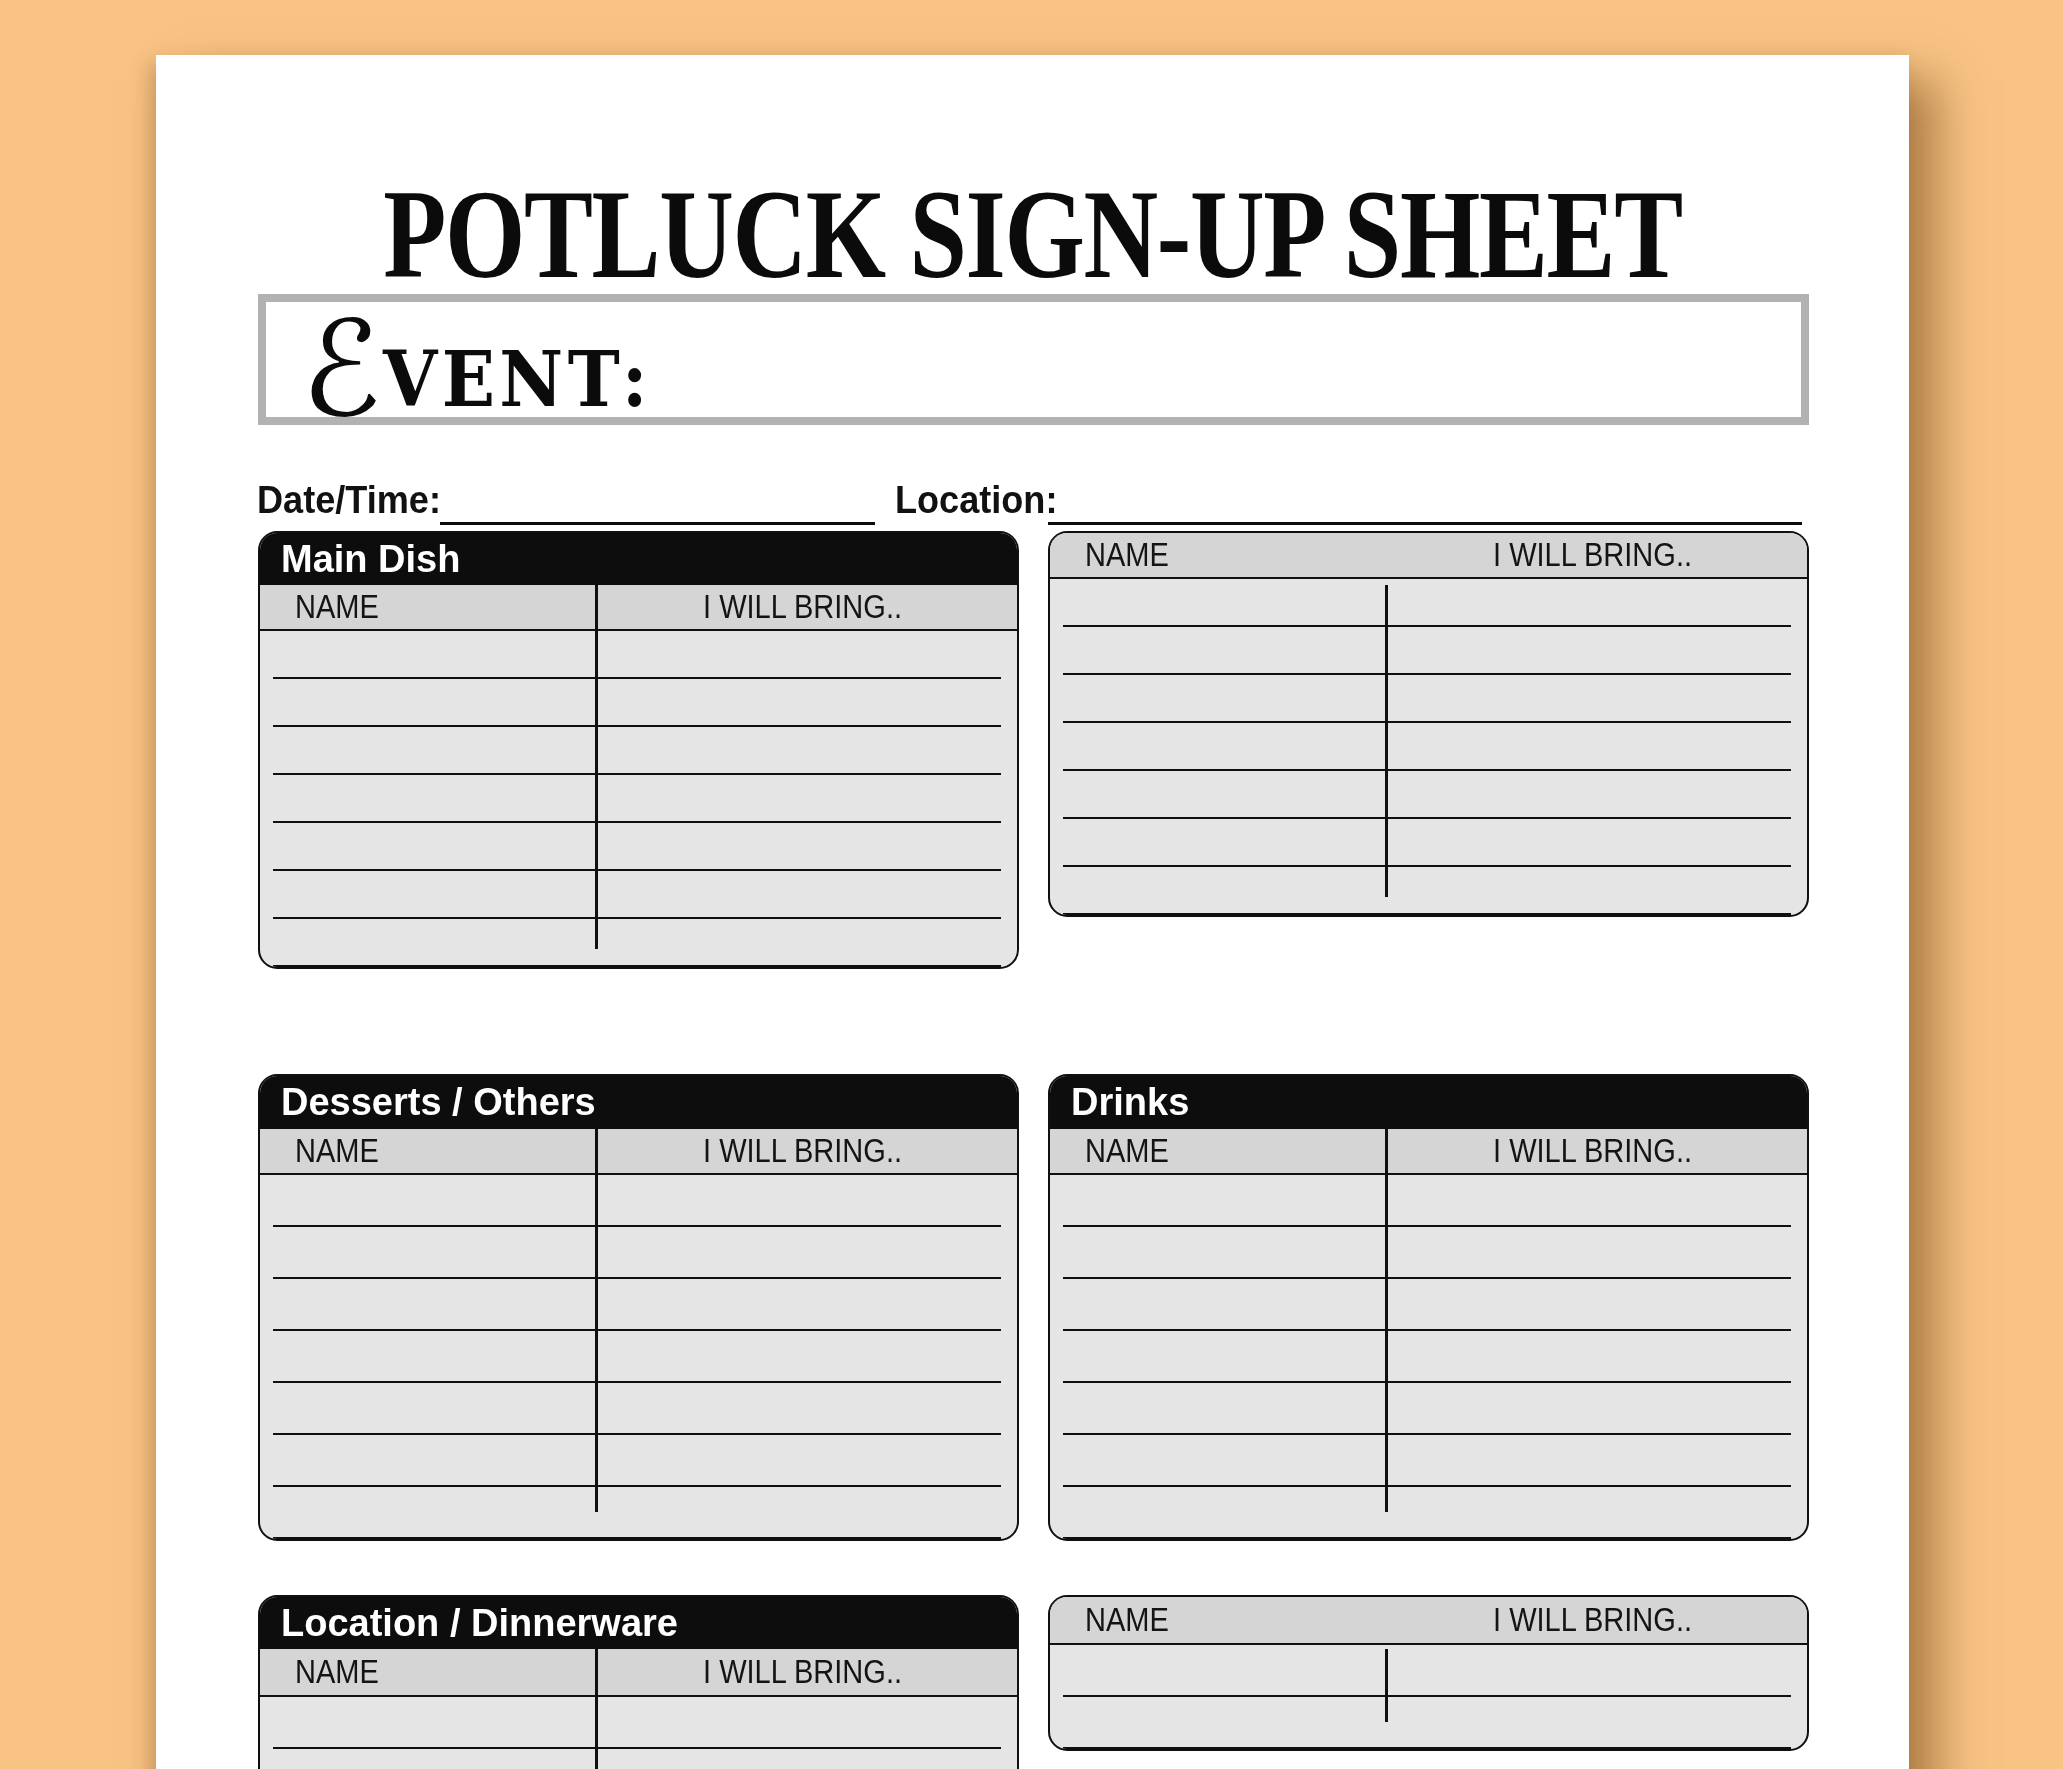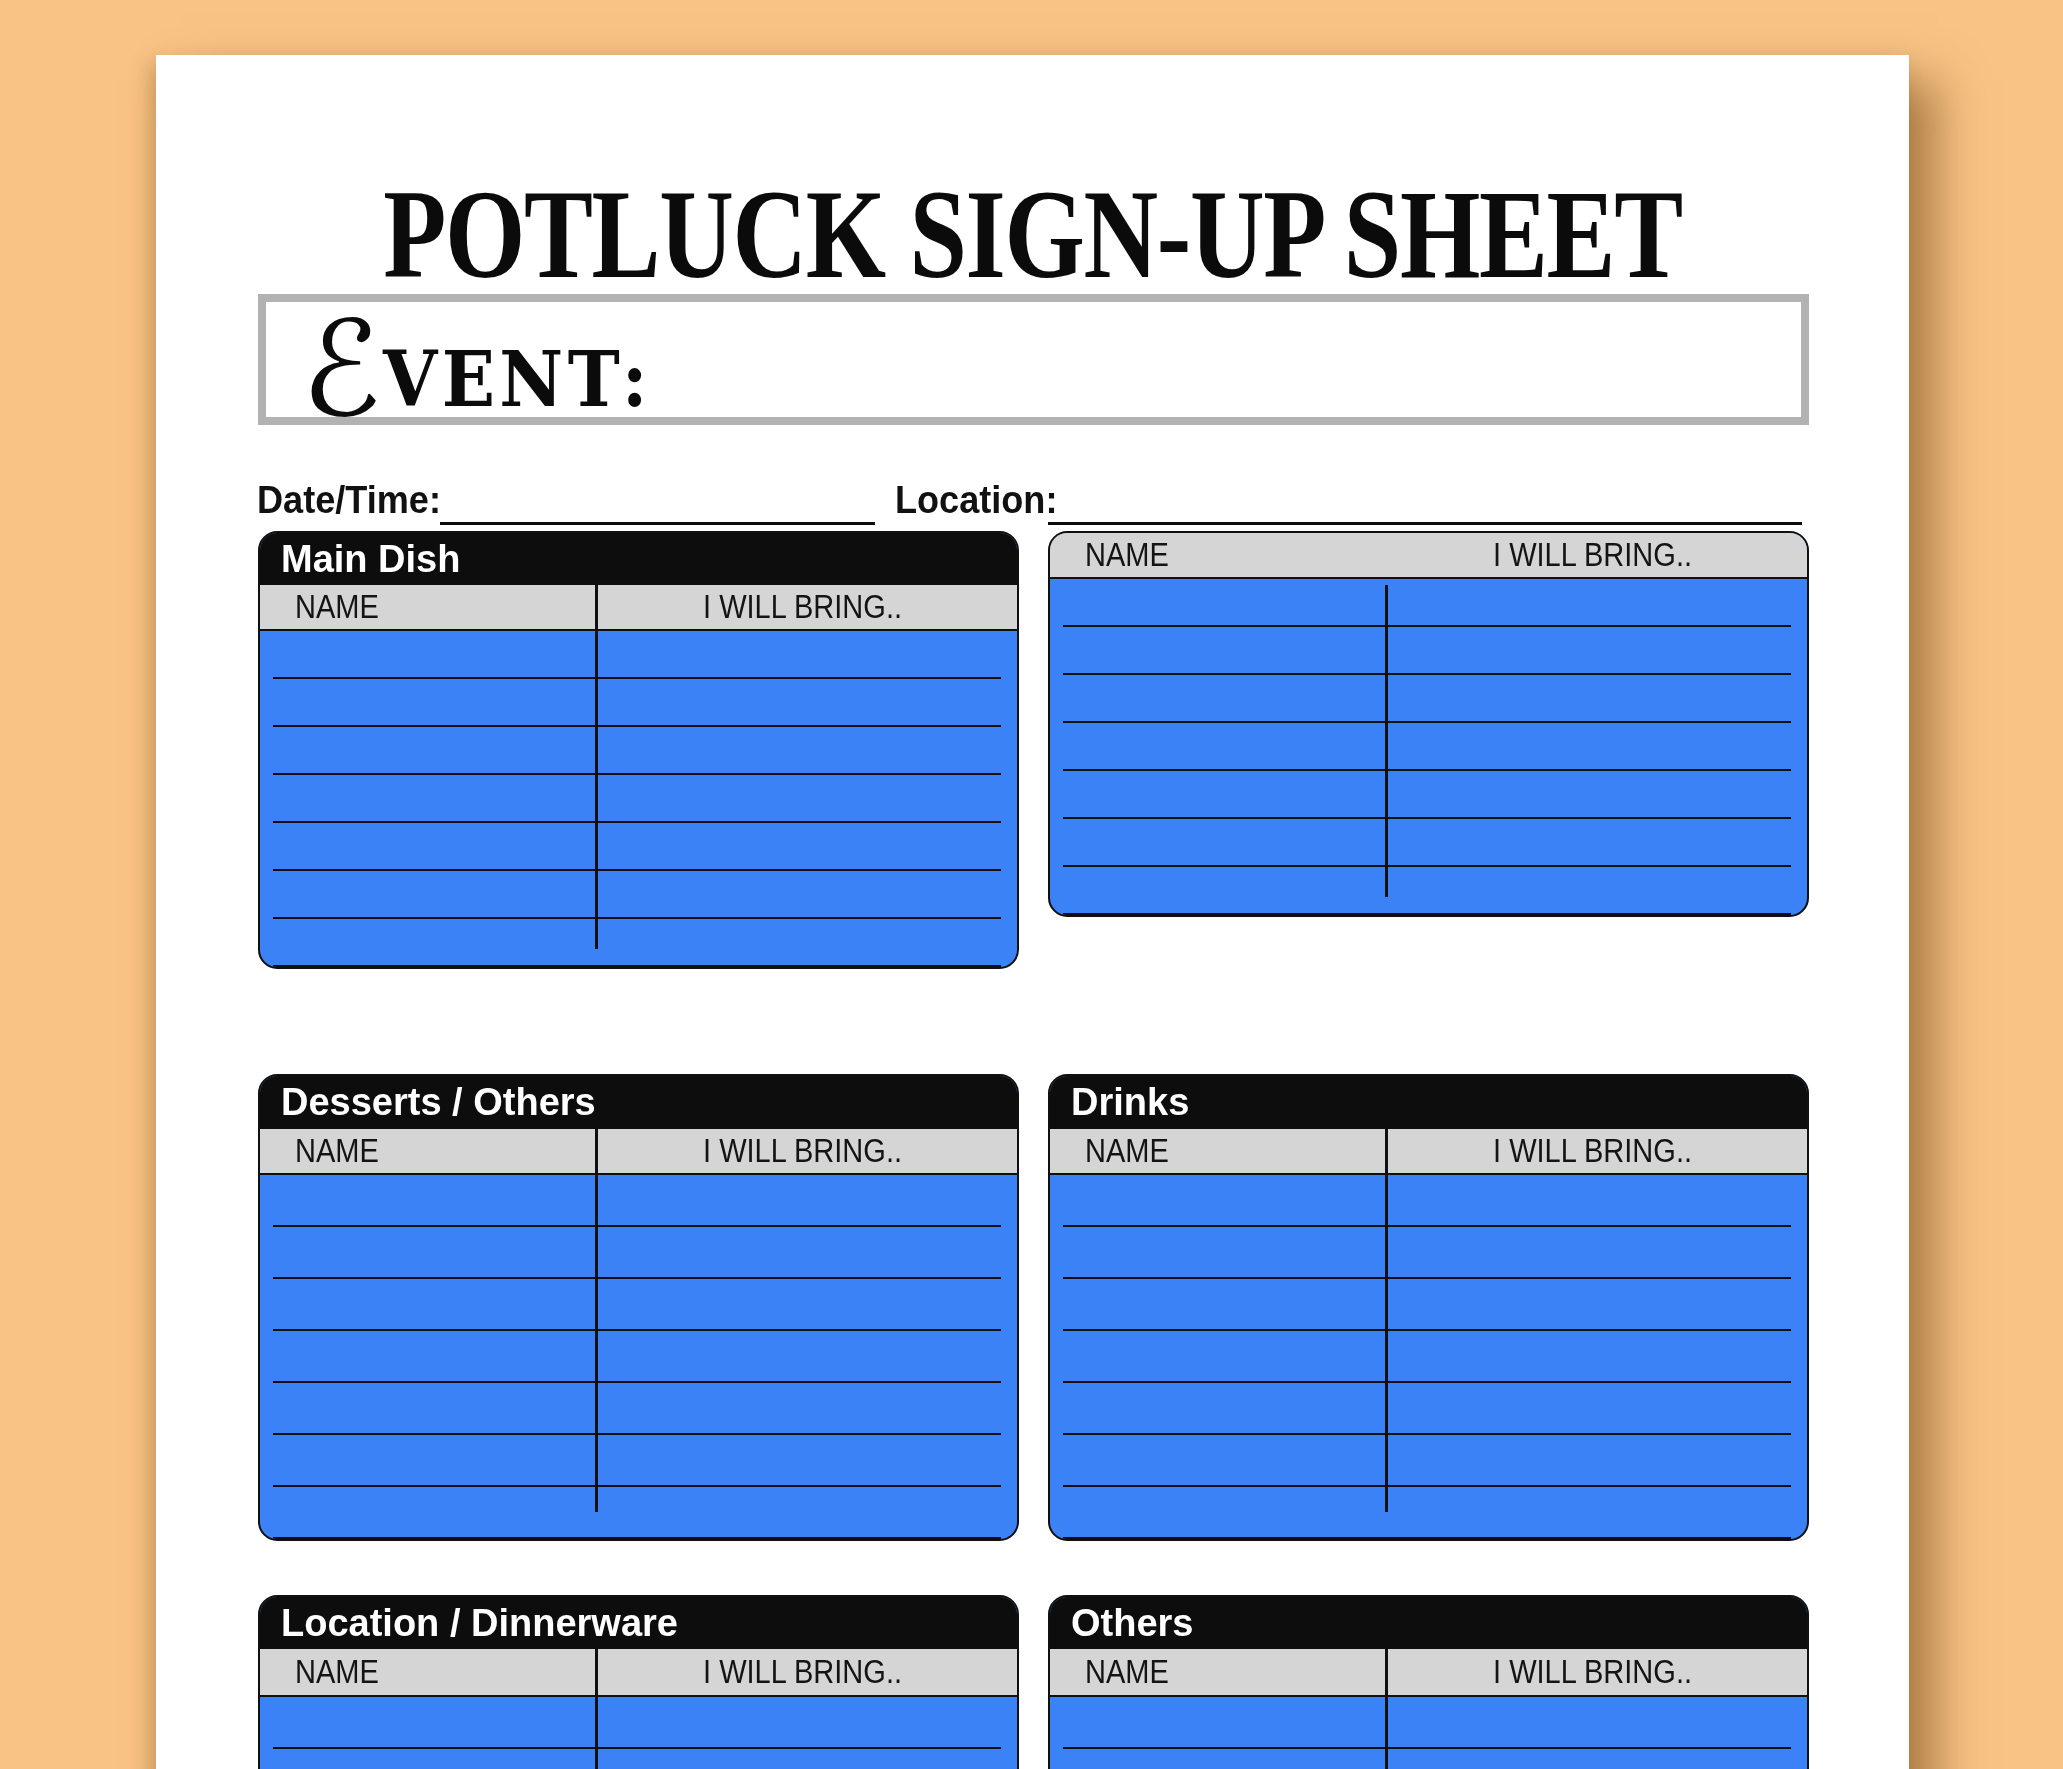--- a/index.html
+++ b/index.html
@@ -56,21 +56,21 @@
     white-space:nowrap;
   }
   #dt-label{left:101px;}
   #loc-label{left:739px;}
   .field-line{position:absolute;top:0;height:48px;border-bottom:3.2px solid #0c0c0c;}
   #dt-line{left:284px;width:435px;}
   #loc-line{left:892px;width:754px;}
   
   .ptable{
     position:absolute;width:761px;
-    background:#3b82f6;
+    background:#e5e5e5;
     border:2.4px solid #101010;border-radius:19.3px;
     box-sizing:border-box;overflow:hidden;
   }
   .tbar{
     background:#0d0d0d;display:flex;align-items:center;
     padding-left:21px;box-sizing:border-box;
   }
   .tbar span{
     color:#fff;font-weight:bold;font-size:38px;letter-spacing:0px;white-space:nowrap;
   }
@@ -315,23 +315,20 @@
             <div class="wcell w-bring"></div>
           </div>
           <div class="prow">
             <div class="wcell w-name"></div>
             <div class="wcell w-bring"></div>
           </div>
         </div>
         <div class="vline"></div>
       </section>
       <section class="ptable band2" style="left: 892px; top: 1540px;">
-        <div class="tbar">
-          <span>Others</span>
-        </div>
         <div class="sub">
           <div class="cell c-name">
             <span>NAME</span>
           </div>
           <div class="cell c-bring">
             <span>I WILL BRING..</span>
           </div>
         </div>
         <div class="rows">
           <div class="prow">

